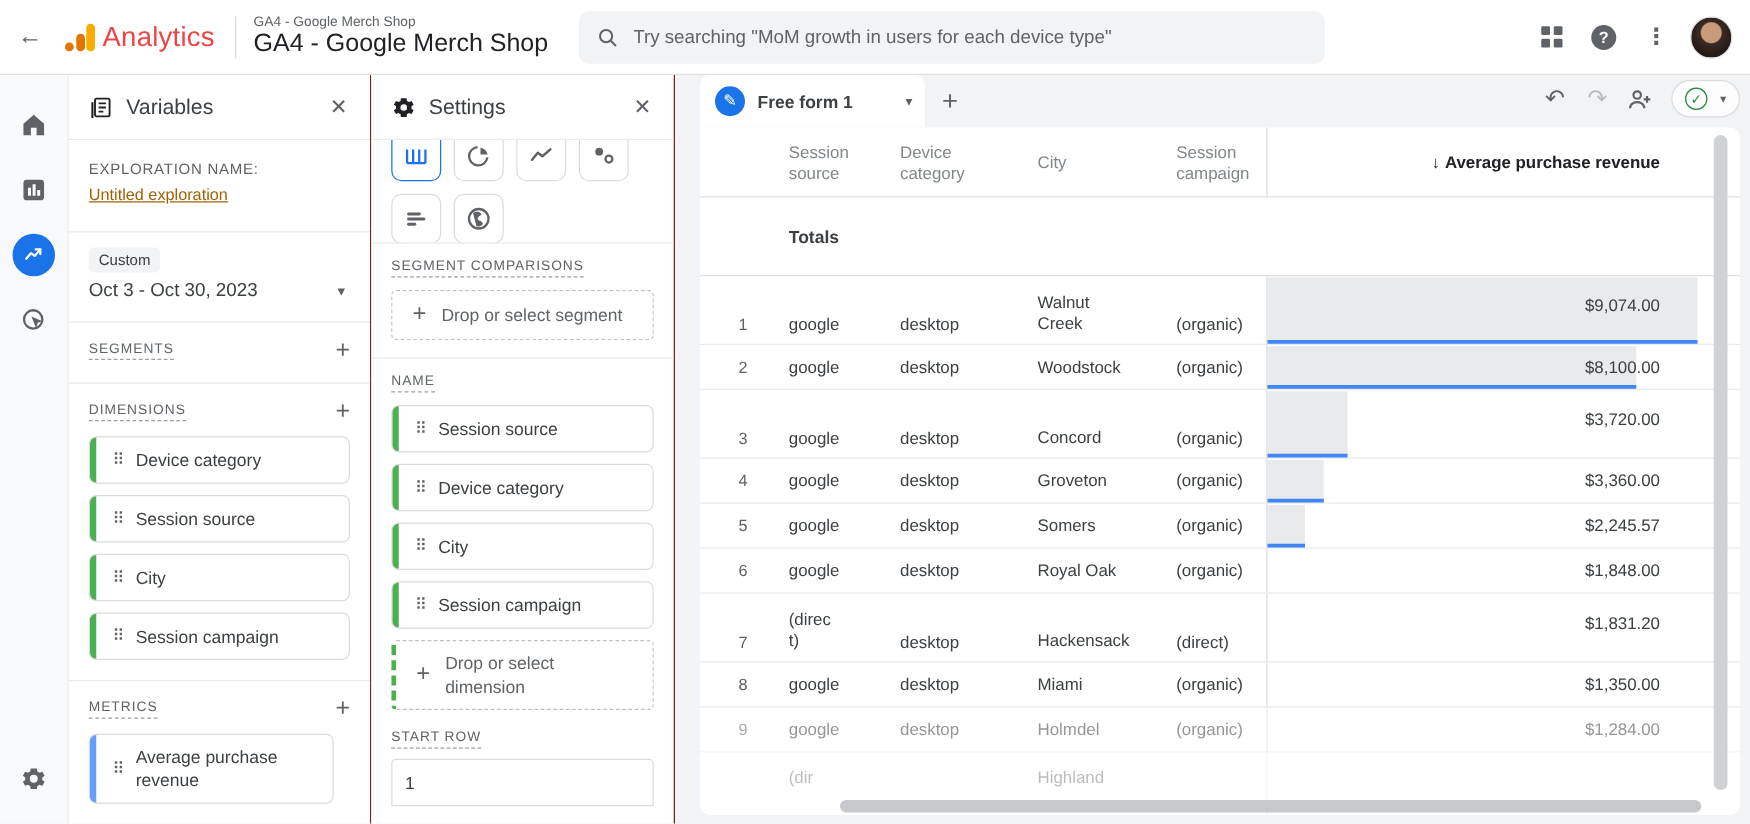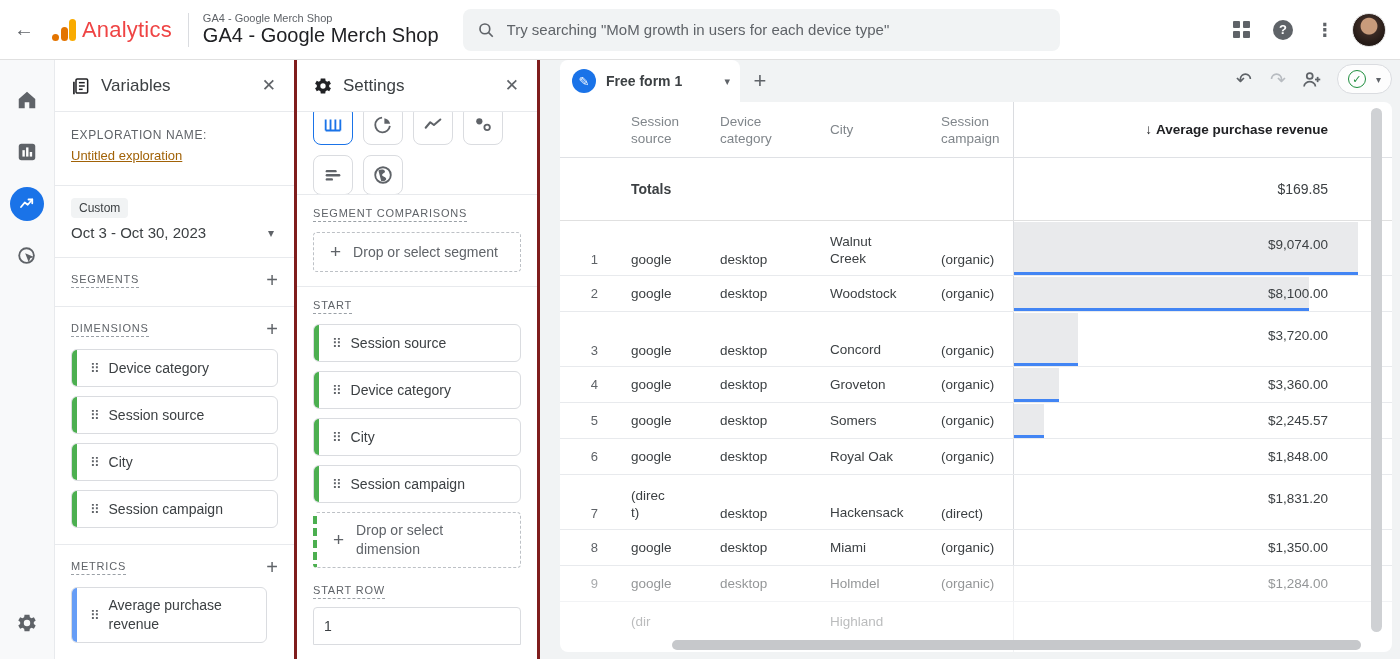--- a/index.html
+++ b/index.html
@@ -42,21 +42,21 @@
 
   
   .rail { width:55px; background:#f8f9fa; border-right:1px solid #e8eaed; display:flex;
     flex-direction:column; align-items:center; padding-top:14px; flex:0 0 auto; }
   .rail-item { width:40px; height:52px; display:flex; align-items:center; justify-content:center; cursor:pointer; }
   .rail-item.active .ring { width:34px; height:34px; background:#1a73e8; border-radius:50%;
     display:flex; align-items:center; justify-content:center; }
   .rail-gear { margin-top:auto; margin-bottom:10px; }
 
   
-  .panel { background:#fff; border-right:3px solid #7f1d1d; display:flex; flex-direction:column; flex:0 0 auto; overflow:hidden; }
+  .panel { background:#fff; border-right:1px solid #7f1d1d; display:flex; flex-direction:column; flex:0 0 auto; overflow:hidden; }
   .panel.variables { width:242px; }
   .panel.settings  { width:243px; }
   .panel-head { height:52px; display:flex; align-items:center; padding:0 14px 0 16px;
     border-bottom:1px solid #e8eaed; flex:0 0 auto; }
   .panel-title { font-size:17px; color:#3c4043; margin-left:10px; }
   .panel-close { margin-left:auto; font-size:17px; color:#5f6368; cursor:pointer; padding:4px; }
   .section { padding:12px 16px 14px 16px; border-bottom:1px solid #e8eaed; }
   .sec-label-row { display:flex; align-items:center; margin-bottom:10px; }
   .sec-label { font-size:11px; letter-spacing:.8px; color:#5f6368;
     border-bottom:1px dashed #9aa0a6; padding-bottom:2px; }
@@ -350,21 +350,21 @@
           <span class="sec-label">SEGMENT COMPARISONS</span>
         </div>
         <div class="dropzone">
           <span class="dz-plus">+</span>
           <span>Drop or select segment</span>
         </div>
       </div>
 
       <div class="section" style="border-bottom:none;">
         <div class="sec-label-row">
-          <span class="sec-label">START</span>
+          <span class="sec-label">NAME</span>
         </div>
         <div class="chip dim">
           <span class="drag">⠿</span>
           <span>Session source</span>
         </div>
         <div class="chip dim">
           <span class="drag">⠿</span>
           <span>Device category</span>
         </div>
         <div class="chip dim">
@@ -427,23 +427,20 @@
             <span>Average purchase revenue</span>
           </div>
         </div>
 
         <div class="trow totals-row">
           <div class="c-num"></div>
           <div class="c-src totals-label">Totals</div>
           <div class="c-dev"></div>
             <div class="c-city"></div>
             <div class="c-camp"></div>
-          <div class="c-met">
-              <span class="val" style="font-size:14px;">$169.85</span>
-            </div>
         </div>
 
         <div class="trow tall">
           <div class="c-num">1</div>
           <div class="c-src">google</div>
           <div class="c-dev">desktop</div>
           <div class="c-city"><span class="inner">Walnut Creek</span></div>
           <div class="c-camp">(organic)</div>
           <div class="c-met">
               <div class="bar" style="width: 91%;"></div>

